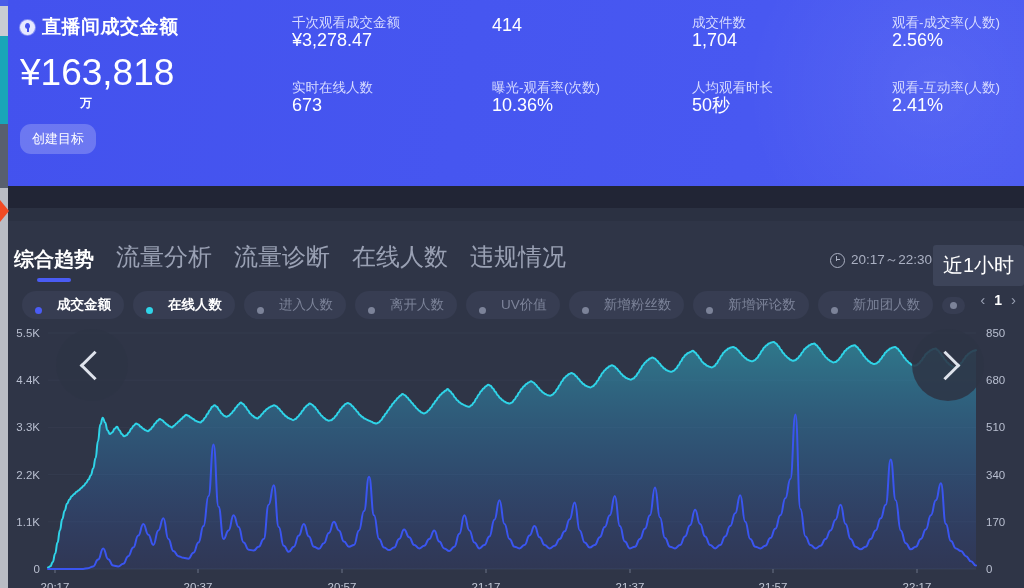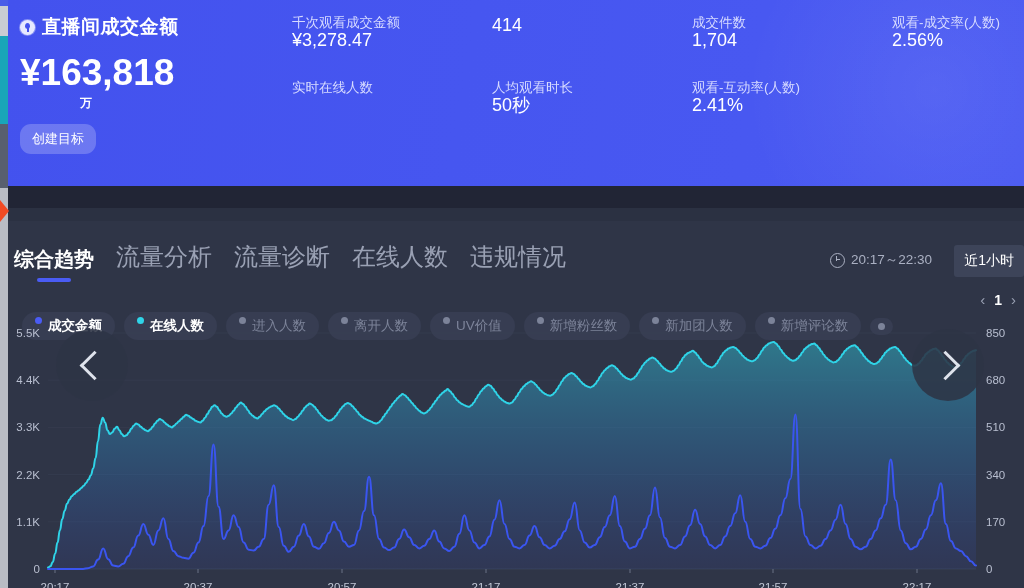--- a/index.html
+++ b/index.html
@@ -42,21 +42,21 @@
     content:"";position:absolute;left:5px;top:3px;width:5px;height:6px;border-radius:50% 50% 50% 50%/60% 60% 40% 40%;
     background:#4352ee;
   }
   .badge-icon:after{
     content:"";position:absolute;left:6.5px;top:7px;width:2px;height:5px;background:#4352ee;
   }
   .primary-title span{
     color:#ffffff;font-size:19px;font-weight:bold;letter-spacing:.5px;
   }
   .primary-value{
-    color:#ffffff;font-size:37px;font-weight:bold;letter-spacing:0px;
+    color:#ffffff;font-size:37px;font-weight:normal;letter-spacing:0px;
     margin-top:14px;line-height:1;white-space:nowrap;
   }
   .primary-unit{
     color:#ffffff;font-size:12px;font-weight:bold;margin-top:4px;margin-left:60px;
   }
   .goal-btn{
     margin-top:12px;display:inline-block;
     background:rgba(255,255,255,.22);color:#ffffff;
     font-size:13px;padding:6px 12px;border-radius:11px;cursor:pointer;
     border:none;
@@ -82,29 +82,29 @@
   .tab.active{color:#ffffff;font-size:20px;font-weight:bold;}
   .tab.active .underline{
     position:absolute;left:50%;transform:translateX(-50%);bottom:0;width:34px;height:4px;border-radius:2px;background:#4a5cf5;
   }
 
   .range{position:absolute;right:92px;top:30px;display:flex;align-items:center;gap:6px;color:#aab0c2;font-size:13.5px;}
   .clock-icon{width:13px;height:13px;border-radius:50%;border:1.6px solid #aab0c2;position:relative;flex:0 0 auto;}
   .clock-icon:before{content:"";position:absolute;left:5px;top:2.5px;width:1.4px;height:4.5px;background:#aab0c2;}
   .clock-icon:after{content:"";position:absolute;left:5px;top:5.6px;width:3.6px;height:1.4px;background:#aab0c2;}
   .range-chip{
-    position:absolute;right:0;top:24px;background:#3d4459;color:#ffffff;font-size:14px;
+    position:absolute;right:0;top:24px;background:#3d4459;color:#ffffff;font-size:20px;
     padding:7px 10px;border-radius:3px;white-space:nowrap;cursor:pointer;
   }
 
   
   .chips{position:absolute;left:14px;top:70px;display:flex;align-items:center;gap:9px;}
   .chip{
-    display:flex;align-items:flex-start;gap:6px;background:#373d52;border-radius:14px;
-    padding:5px 13px;font-size:13.5px;color:#7c8399;white-space:nowrap;cursor:pointer;margin-top:21px;
+    display:flex;align-items:flex-end;gap:15px;background:#373d52;border-radius:14px;
+    padding:5px 13px;font-size:13.5px;color:#7c8399;white-space:nowrap;cursor:pointer;
   }
   .chip.on{color:#ffffff;font-weight:bold;}
   .chip .dot{width:7px;height:7px;border-radius:50%;background:#7c8399;flex:0 0 auto;}
   .chip.sm{padding:5px 8px;}
   .pager{position:absolute;right:8px;top:70px;display:flex;align-items:center;gap:9px;color:#c3c8d6;font-size:14px;}
   .pager .arr{cursor:pointer;color:#9aa1b4;font-size:15px;}
   .pager .pg{font-weight:bold;color:#ffffff;}
 
   
   .chart-wrap{position:absolute;left:0;top:104px;width:1016px;height:276px;}
@@ -161,20 +161,25 @@
           <div class="kpi-value">1,704</div>
         </div>
         <div class="kpi-cell w1">
           <div class="kpi-label">观看-成交率(人数)</div>
           <div class="kpi-value">2.56%</div>
         </div>
       </div>
       <div class="kpi-row r2">
         <div class="kpi-cell">
           <div class="kpi-label">实时在线人数</div>
+          <div class="kpi-value">673</div>
+        </div>
+        <div class="kpi-cell">
+          <div class="kpi-label">曝光-观看率(次数)</div>
+          <div class="kpi-value">10.36%</div>
         </div>
         <div class="kpi-cell">
           <div class="kpi-label">人均观看时长</div>
           <div class="kpi-value">50秒</div>
         </div>
         <div class="kpi-cell w1">
           <div class="kpi-label">观看-互动率(人数)</div>
           <div class="kpi-value">2.41%</div>
         </div>
       </div>
@@ -222,25 +227,25 @@
       <div class="chip">
         <span class="dot"></span>
         <span>UV价值</span>
       </div>
       <div class="chip">
         <span class="dot"></span>
         <span>新增粉丝数</span>
       </div>
       <div class="chip">
         <span class="dot"></span>
+        <span>新增评论数</span>
+      </div>
+      <div class="chip">
+        <span class="dot"></span>
         <span>新加团人数</span>
-      </div>
-      <div class="chip">
-        <span class="dot"></span>
-        <span>新增评论数</span>
       </div>
       <div class="chip sm">
         <span class="dot"></span>
       </div>
     </div>
 
     <div class="pager">
       <span class="arr">‹</span>
       <span class="pg">1</span>
       <span class="arr">›</span>

